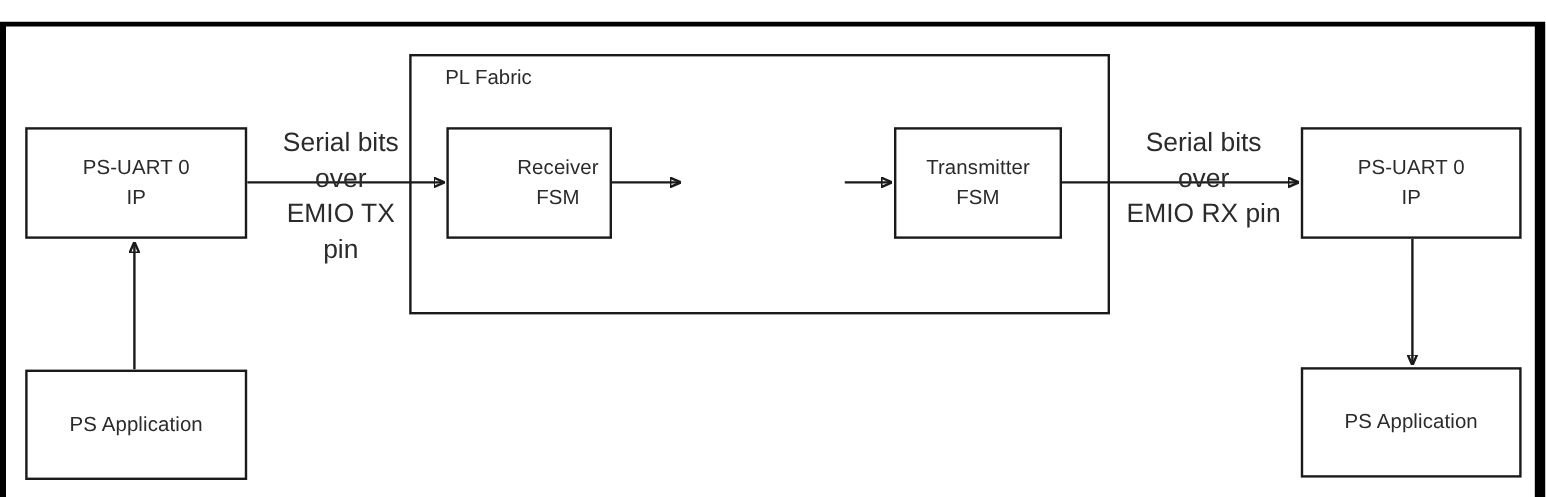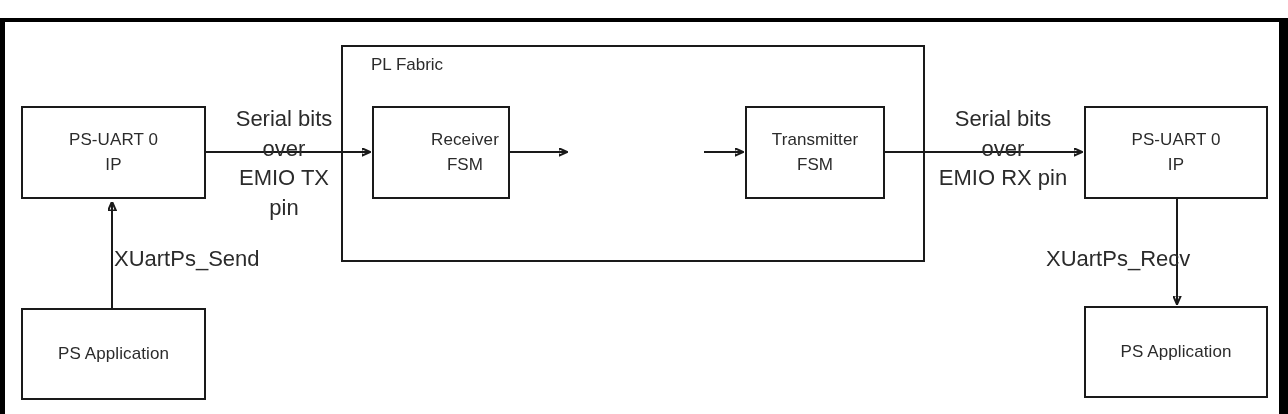--- a/index.html
+++ b/index.html
@@ -158,18 +158,16 @@
     <div class="box" style="left:1084px; top:288px; width:184px; height:92px;">
       <span class="box-text">PS Application</span>
     </div>
 
     <div class="edge-label center" style="left:222px; top:86px; width:124px;">Serial bits over
 EMIO TX pin</div>
 
     <div class="edge-label center" style="left:938px; top:86px; width:130px;">Serial bits over
 EMIO RX pin</div>
 
-    <div class="edge-label left" style="left:114px; top:226px; width:170px;">XUartPs_Send</div>
 
-    <div class="edge-label left" style="left:1046px; top:226px; width:170px;">XUartPs_Recv</div>
 
   </div>
 </div>
 
 </body></html>

